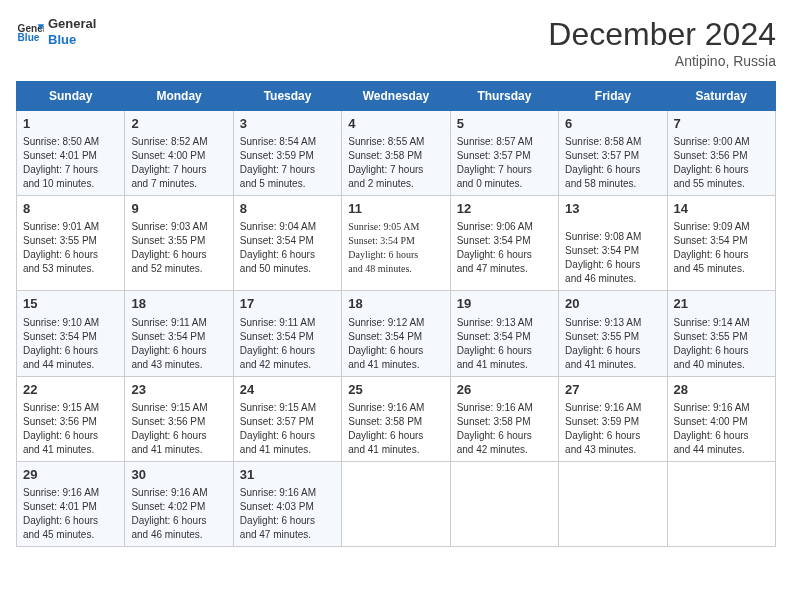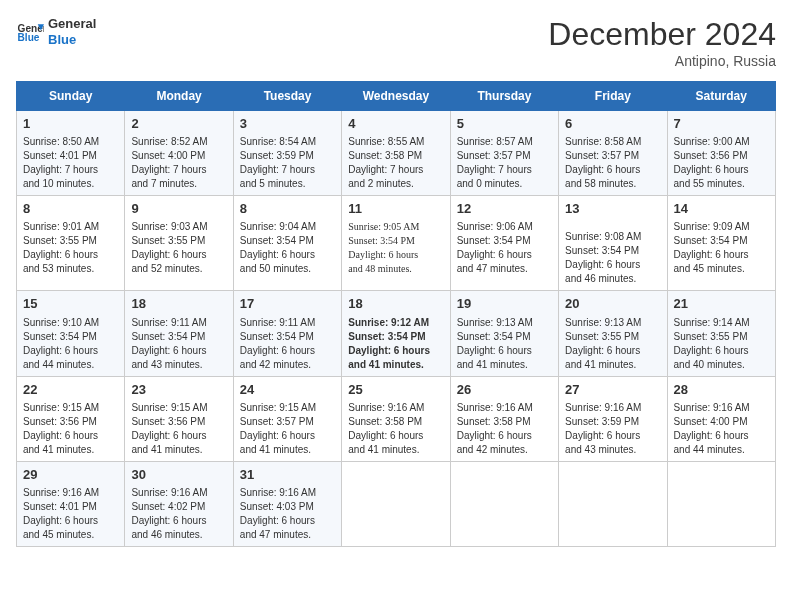--- a/index.html
+++ b/index.html
@@ -239,21 +239,21 @@
         </td>
         <td>
           <span class="day-num">17</span>
           <div class="day-detail" style="white-space: pre-line;">Sunrise: 9:11 AM
 Sunset: 3:54 PM
 Daylight: 6 hours
 and 42 minutes.</div>
         </td>
         <td>
           <span class="day-num">18</span>
-          <div class="day-detail" style="white-space: pre-line; font-weight: bold;">Sunrise: 9:12 AM
+          <div class="day-detail" style="white-space: pre-line;">Sunrise: 9:12 AM
 Sunset: 3:54 PM
 Daylight: 6 hours
 and 41 minutes.</div>
         </td>
         <td>
           <span class="day-num">19</span>
           <div class="day-detail" style="white-space: pre-line;">Sunrise: 9:13 AM
 Sunset: 3:54 PM
 Daylight: 6 hours
 and 41 minutes.</div>

